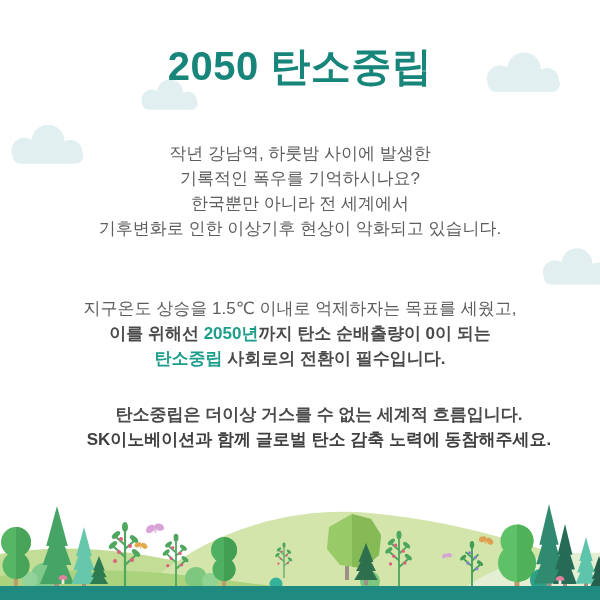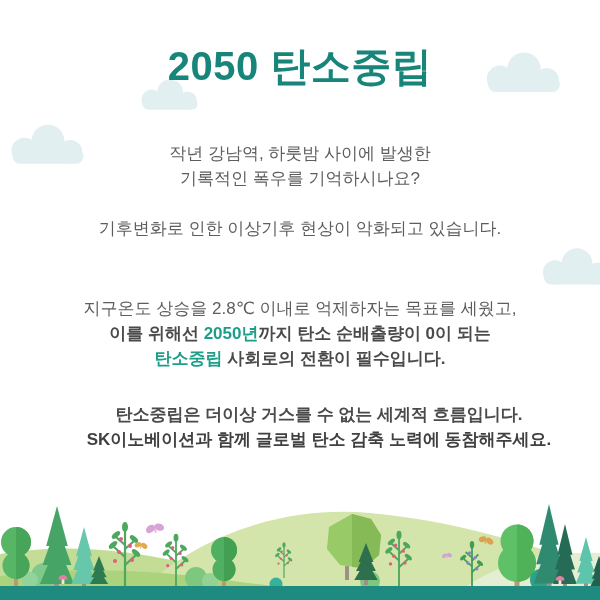--- a/index.html
+++ b/index.html
@@ -184,27 +184,27 @@
       <rect x="0" y="586" width="600" height="14" fill="#1f8a80"></rect>
     </g>
   </svg>
 
   <div class="content">
     <h1 class="title">2050 탄소중립</h1>
 
     <p class="para para-1">
       <span>작년 강남역, 하룻밤 사이에 발생한</span><br>
       <span>기록적인 폭우를 기억하시나요?</span><br>
-      <br>
+      <span>한국뿐만 아니라 전 세계에서</span><br>
       <span>기후변화로 인한 이상기후 현상이 악화되고 있습니다.</span>
     </p>
 
     <p class="para para-2">
       <br>
-      <span>지구온도 상승을 2.8℃ 이내로 억제하자는 목표를 세웠고,</span><br>
+      <span>지구온도 상승을 1.5℃ 이내로 억제하자는 목표를 세웠고,</span><br>
       <span class="bold"><span>이를 위해선 </span><span class="hl">2050년</span><span>까지 탄소 순배출량이 0이 되는</span></span><br>
       <span class="bold"><span class="hl">탄소중립</span><span> 사회로의 전환이 필수입니다.</span></span>
     </p>
 
     <p class="para para-3">
       <span class="bold">탄소중립은 더이상 거스를 수 없는 세계적 흐름입니다.</span><br>
       <span class="brand">SK이노베이션과 함께 글로벌 탄소 감축 노력에 동참해주세요.</span>
     </p>
   </div>
 </div>

